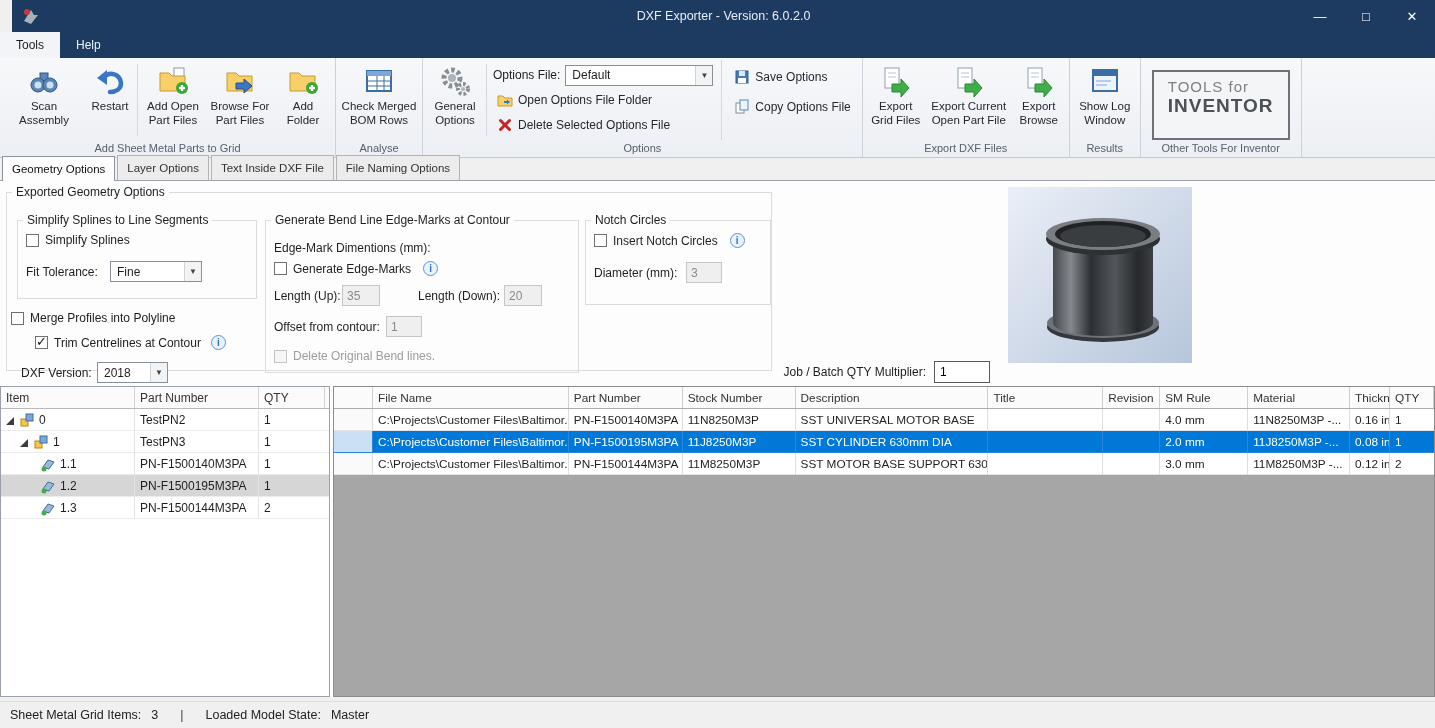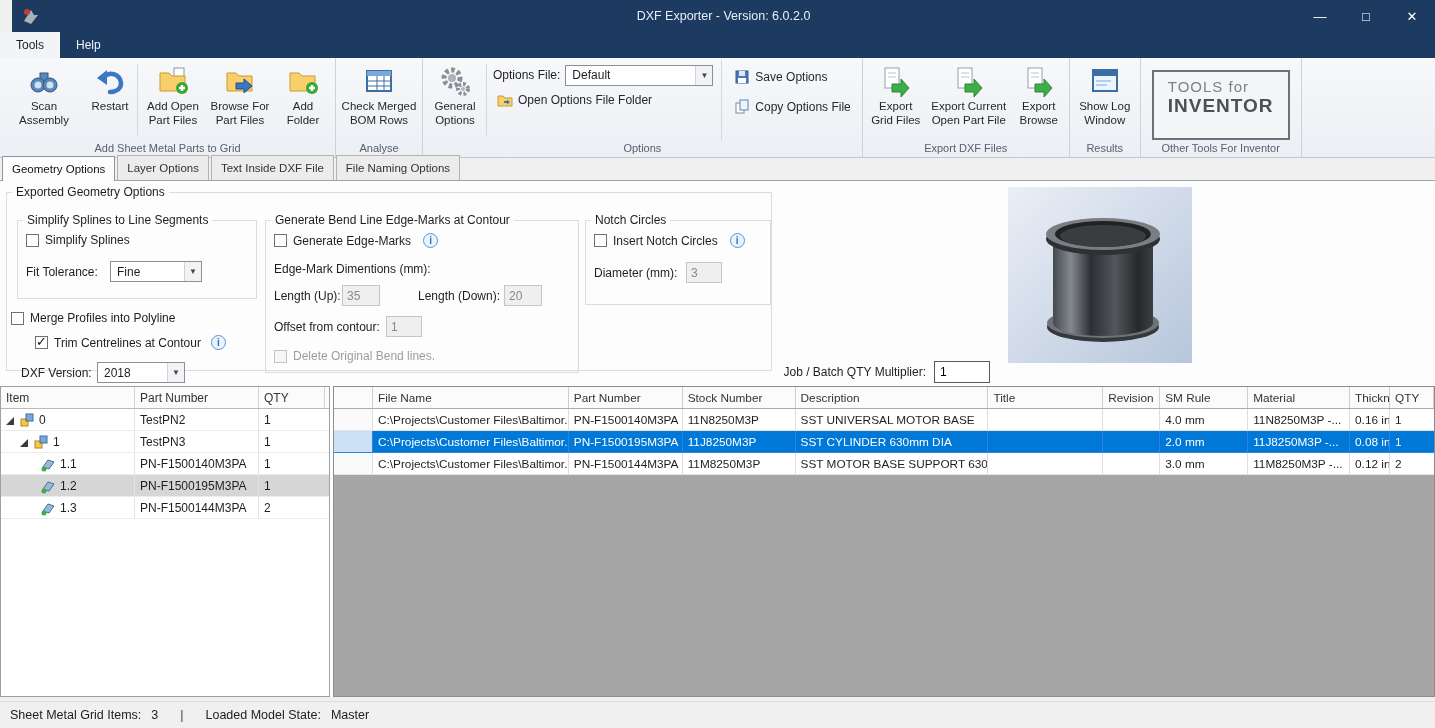--- a/index.html
+++ b/index.html
@@ -250,20 +250,28 @@
           </div>
           <div class="smallbtn">
             <span class="sicon">
               <svg viewBox="0 0 16 16">
                   <path d="M1 4 h5 l2 2 h7 v8 h-14 z" fill="#f7d06b" stroke="#c99a2e"></path>
                   <path d="M7 9 h3 v-1.6 l3 2.6 -3 2.6 V11 h-3 z" fill="#3a76c4"></path>
                 </svg>
             </span>
             <span>Open Options File Folder</span>
           </div>
+          <div class="smallbtn">
+            <span class="sicon">
+              <svg viewBox="0 0 16 16">
+                  <path d="M3.5 3.5 L12.5 12.5 M12.5 3.5 L3.5 12.5" stroke="#cc2222" stroke-width="3" stroke-linecap="round"></path>
+                </svg>
+            </span>
+            <span>Delete Selected Options File</span>
+          </div>
         </div>
         <div class="opt-col2">
           <div class="smallbtn">
             <span class="sicon">
               <svg viewBox="0 0 16 16">
                   <rect x="2" y="2" width="12" height="12" fill="#4a7ab5" stroke="#2d5c96"></rect>
                   <rect x="5" y="2" width="6" height="5" fill="#dce8f5"></rect>
                   <rect x="4" y="9" width="8" height="5" fill="#fff"></rect>
                 </svg>
             </span>
@@ -391,37 +399,37 @@
       <div class="frow" style="position:absolute; left:28px; top:136px; gap:10px">
         <span class="cb checked">
           <span class="box"></span>
           <span>Trim Centrelines at Contour</span>
         </span>
         <span class="info"></span>
       </div>
 
       <div class="frow" style="position:absolute; left:14px; top:163px">
         <span class="lbl" style="width:76px">DXF Version:</span>
-        <span class="combo" style="width:88px">
+        <span class="combo" style="width:71px">
           <span class="combo-value">2018</span>
           <span class="combo-arrow"></span>
         </span>
       </div>
 
       <fieldset class="sub-group sg2">
         <legend>Generate Bend Line Edge-Marks at Contour</legend>
+        <div class="frow" style="margin:14px 0 0 8px">
+          <span class="lbl">Edge-Mark Dimentions (mm):</span>
+        </div>
         <div class="frow" style="margin:6px 0 0 8px; gap:12px">
           <span class="cb">
             <span class="box"></span>
             <span>Generate Edge-Marks</span>
           </span>
           <span class="info"></span>
-        </div>
-        <div class="frow" style="margin:14px 0 0 8px">
-          <span class="lbl">Edge-Mark Dimentions (mm):</span>
         </div>
         <div class="frow" style="margin:9px 0 0 8px">
           <span class="lbl" style="width:68px">Length (Up):</span>
           <input class="tbx dis" style="width: 38px;" disabled="" value="35">
           <span style="width:38px"></span>
           <span class="lbl" style="width:86px">Length (Down):</span>
           <input class="tbx dis" style="width: 38px;" disabled="" value="20">
         </div>
         <div class="frow" style="margin:10px 0 0 8px">
           <span class="lbl" style="width:112px">Offset from contour:</span>

